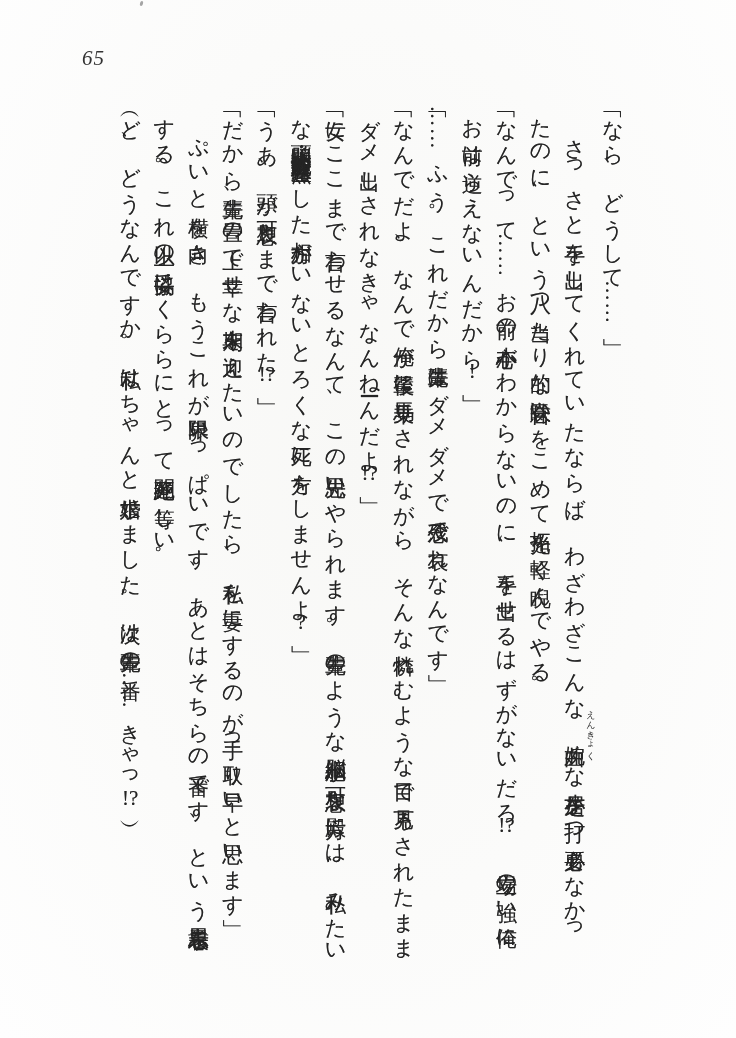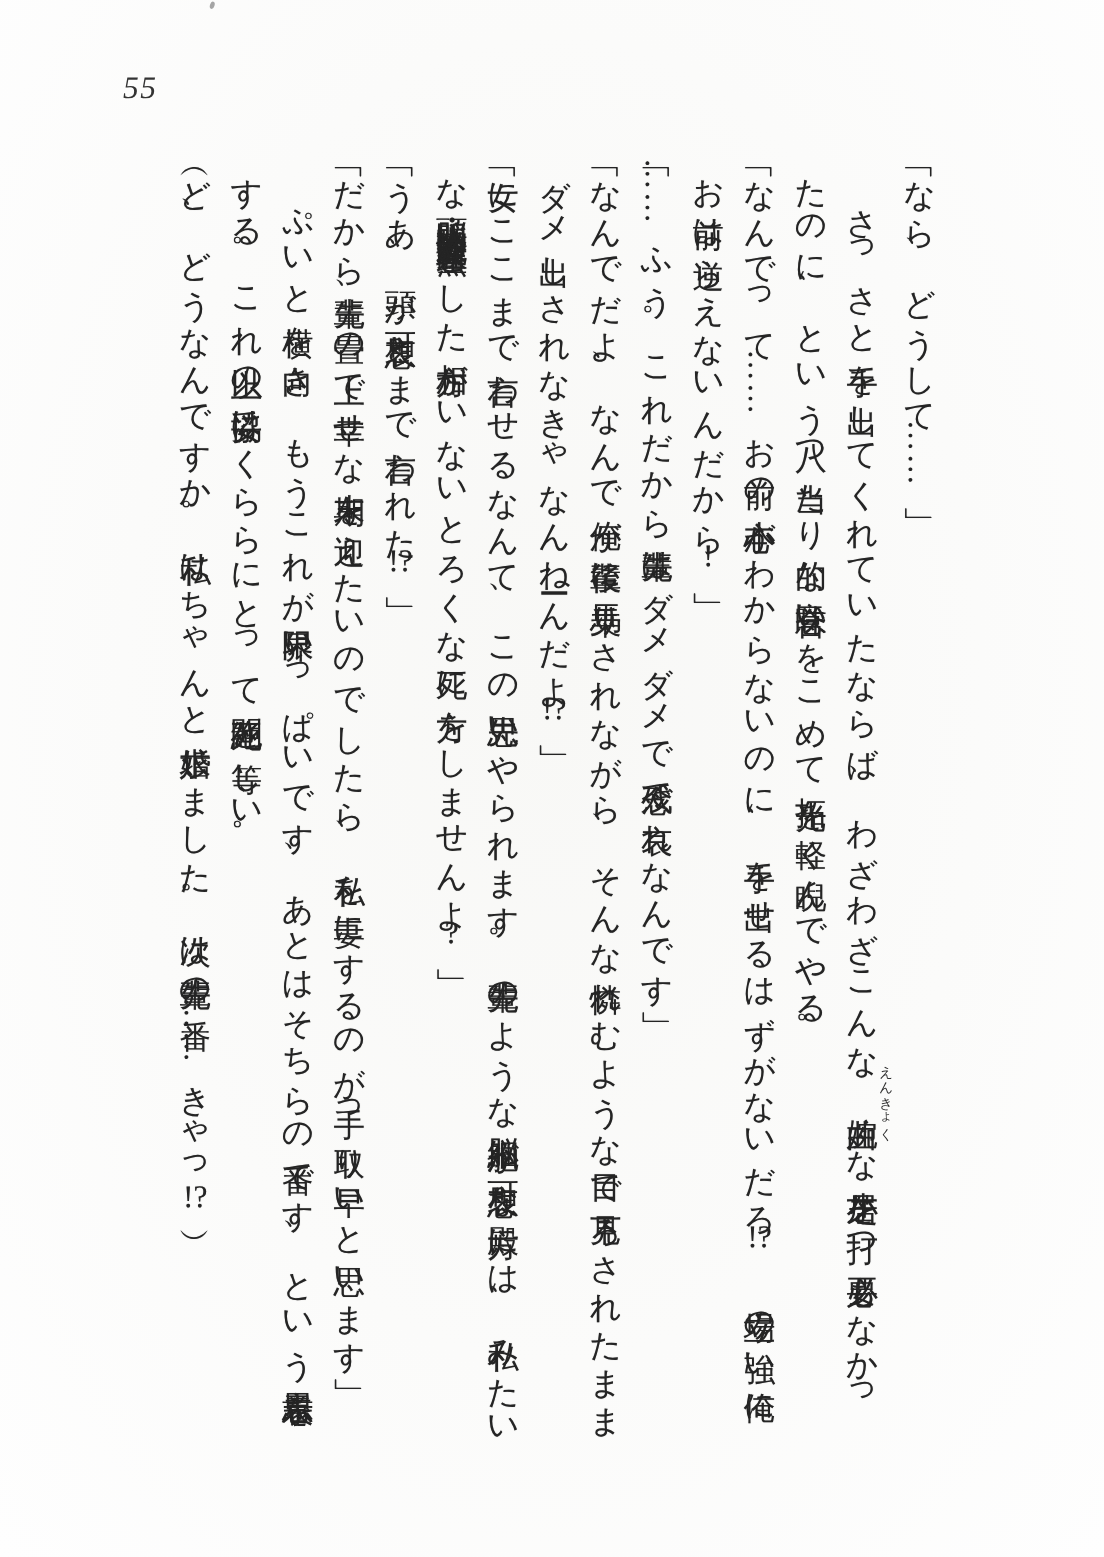--- a/index.html
+++ b/index.html
@@ -68,21 +68,21 @@
     font-size: 9px;
     letter-spacing: 0;
     color: #2e2e2e;
     text-shadow: none;
   }
 </style>
 </head>
 <body>
 
 <div class="page">
-  <div class="page-number">55</div>
+  <div class="page-number">65</div>
   <div class="speck"></div>
   <div class="text-block">
       <p>「なら、どうして……」</p>
       <p class="indent">さっさと手を出してくれていたならば、わざわざこんな<ruby>婉曲<rt>えんきょく</rt></ruby>な小芝居を打つ必要もなかったのに、という八つ当たり的な意味合いをこめて拓光を軽く睨んでやる。</p>
       <p>「なんでって……お前の本心がわからないのに、手を出せるはずがないだろ<span class="tcy">!?</span>　立場の強い俺にお前は逆らえないんだから<span class="tcy">!</span>」</p>
       <p>「……ふう。これだから先輩はダメダメで残念で哀れなんです」</p>
       <p>「なんでだよ、なんで俺が後輩に馬乗りされながら、そんな憐れむような目で見下ろされたままダメ出しされなきゃなんねーんだよ<span class="tcy">!?</span>」</p>
       <p>「女にここまで言わせるなんて、この先思いやられます。先輩のような脳細胞が可哀想な殿方には、私みたいな頭脳明晰・冷静沈着・理路整然とした相方がいないとろくな死に方をしませんよ<span class="tcy">?</span>」</p>
       <p>「うあ、頭が可哀想とまで言われた<span class="tcy">!?</span>」</p>
       <p>「だから先輩、畳の上で幸せな末期を迎えたいのでしたら、私を妻にするのが手っ取り早いと思います」</p>

